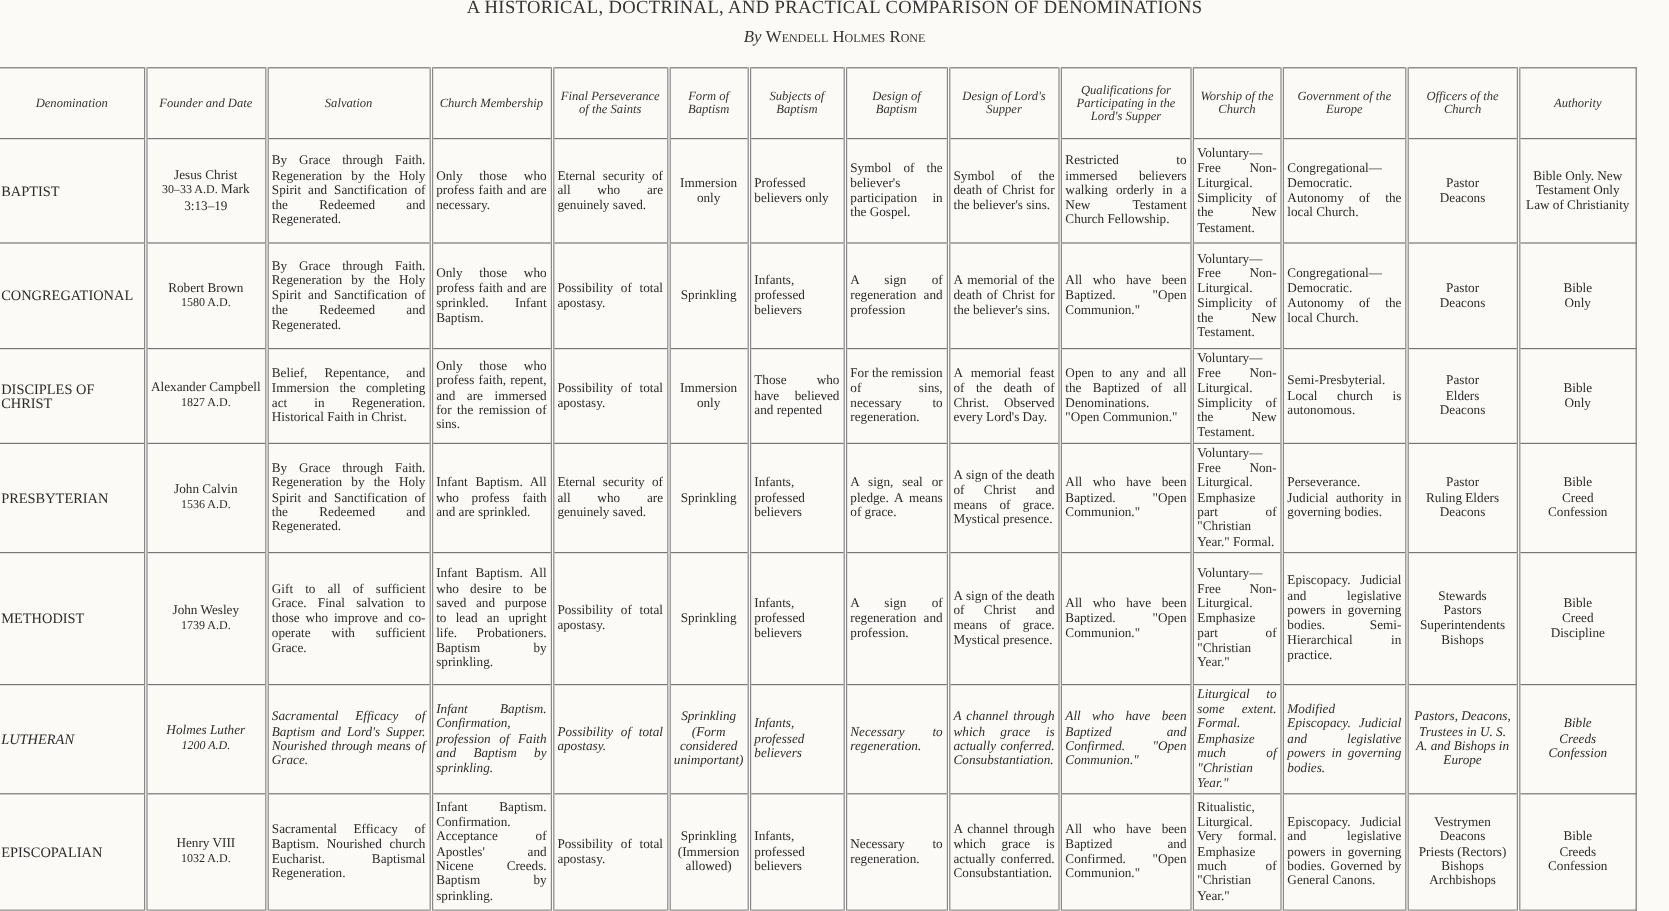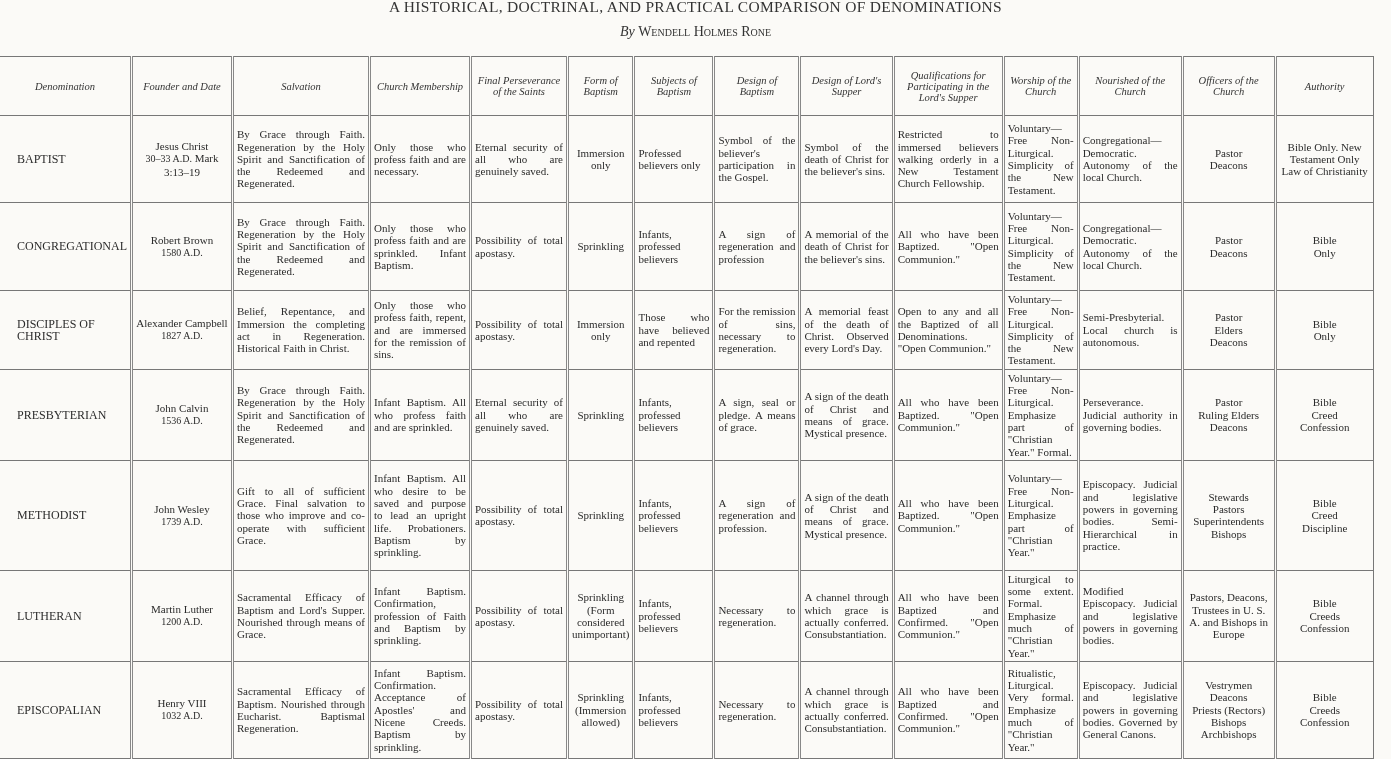--- a/index.html
+++ b/index.html
@@ -32,26 +32,26 @@
     border-left:3px double #888;
     padding:2px 3px;
     vertical-align:middle;
     overflow:hidden;
   }
   th {
     font-weight:normal; font-style:italic; text-align:center;
     font-size:10.5px; line-height:11px; height:54px; color:#333;
   }
   td { text-align:justify; color:#2b2b2b; }
-  td.den { text-align:left; font-size:12px; padding-left:17px; border-left:none; }
+  td.den { text-align:left; font-size:12px; padding-left:1px; border-left:none; }
   th.den { border-left:none; }
   td.c { text-align:center; }
   .ad { font-variant:small-caps; font-size:10px; }
   tr.r1 td { height:82px; } tr.r2 td { height:83px; } tr.r3 td { height:61px; }
-  tr.r4 td { height:78px; } tr.r5 td { height:105px; } tr.r6 td { height:76px; }
+  tr.r4 td { height:78px; } tr.r5 td { height:105px; } tr.r6 td { height:76px;font-style:italic; }
   tr.r7 td { height:92px; } tr.r8 td { height:76px; }
 </style>
 </head>
 <body>
 
 <div class="title">A HISTORICAL, DOCTRINAL, AND PRACTICAL COMPARISON OF DENOMINATIONS</div>
 <div class="byline">
   <i>By</i>
   <span class="sc">Wendell Holmes Rone</span>
 </div>
@@ -79,21 +79,21 @@
       <th>Founder and Date</th>
       <th>Salvation</th>
       <th>Church Membership</th>
       <th>Final Perseverance of the Saints</th>
       <th>Form of Baptism</th>
       <th>Subjects of Baptism</th>
       <th>Design of Baptism</th>
       <th>Design of Lord's Supper</th>
       <th>Qualifications for Participating in the Lord's Supper</th>
       <th>Worship of the Church</th>
-      <th>Nourished of the Church</th>
+      <th>Government of the Europe</th>
       <th>Officers of the Church</th>
       <th>Authority</th>
     </tr>
   </thead>
   <tbody id="tbody">
   <tr class="r1">
     <td class="den">BAPTIST</td>
     <td class="c">
       <span>Jesus Christ</span><br>
       <span class="ad">30–33 A.D.</span>
@@ -208,21 +208,21 @@
 Superintendents
 Bishops</td>
     <td class="c" style="white-space:pre-line">Bible
 Creed
 Discipline</td>
   </tr>
 
   <tr class="r6">
     <td class="den">LUTHERAN</td>
     <td class="c">
-      <span>Martin Luther</span><br>
+      <span>Holmes Luther</span><br>
       <span class="ad">1200 A.D.</span>
       <span></span>
     </td>
     <td>Sacramental Efficacy of Baptism and Lord's Supper. Nourished through means of Grace.</td>
     <td>Infant Baptism. Confirmation, profession of Faith and Baptism by sprinkling.</td>
     <td>Possibility of total apostasy.</td>
     <td class="c">Sprinkling (Form considered unimportant)</td>
     <td>Infants, professed believers</td>
     <td>Necessary to regeneration.</td>
     <td>A channel through which grace is actually conferred. Consubstantiation.</td>
@@ -235,21 +235,21 @@
 Confession</td>
   </tr>
 
   <tr class="r7">
     <td class="den">EPISCOPALIAN</td>
     <td class="c">
       <span>Henry VIII</span><br>
       <span class="ad">1032 A.D.</span>
       <span></span>
     </td>
-    <td>Sacramental Efficacy of Baptism. Nourished through Eucharist. Baptismal Regeneration.</td>
+    <td>Sacramental Efficacy of Baptism. Nourished church Eucharist. Baptismal Regeneration.</td>
     <td>Infant Baptism. Confirmation. Acceptance of Apostles' and Nicene Creeds. Baptism by sprinkling.</td>
     <td>Possibility of total apostasy.</td>
     <td class="c">Sprinkling (Immersion allowed)</td>
     <td>Infants, professed believers</td>
     <td>Necessary to regeneration.</td>
     <td>A channel through which grace is actually conferred. Consubstantiation.</td>
     <td>All who have been Baptized and Confirmed. "Open Communion."</td>
     <td>Ritualistic, Liturgical. Very formal. Emphasize much of "Christian Year."</td>
     <td>Episcopacy. Judicial and legislative powers in governing bodies. Governed by General Canons.</td>
     <td class="c" style="white-space:pre-line">Vestrymen

